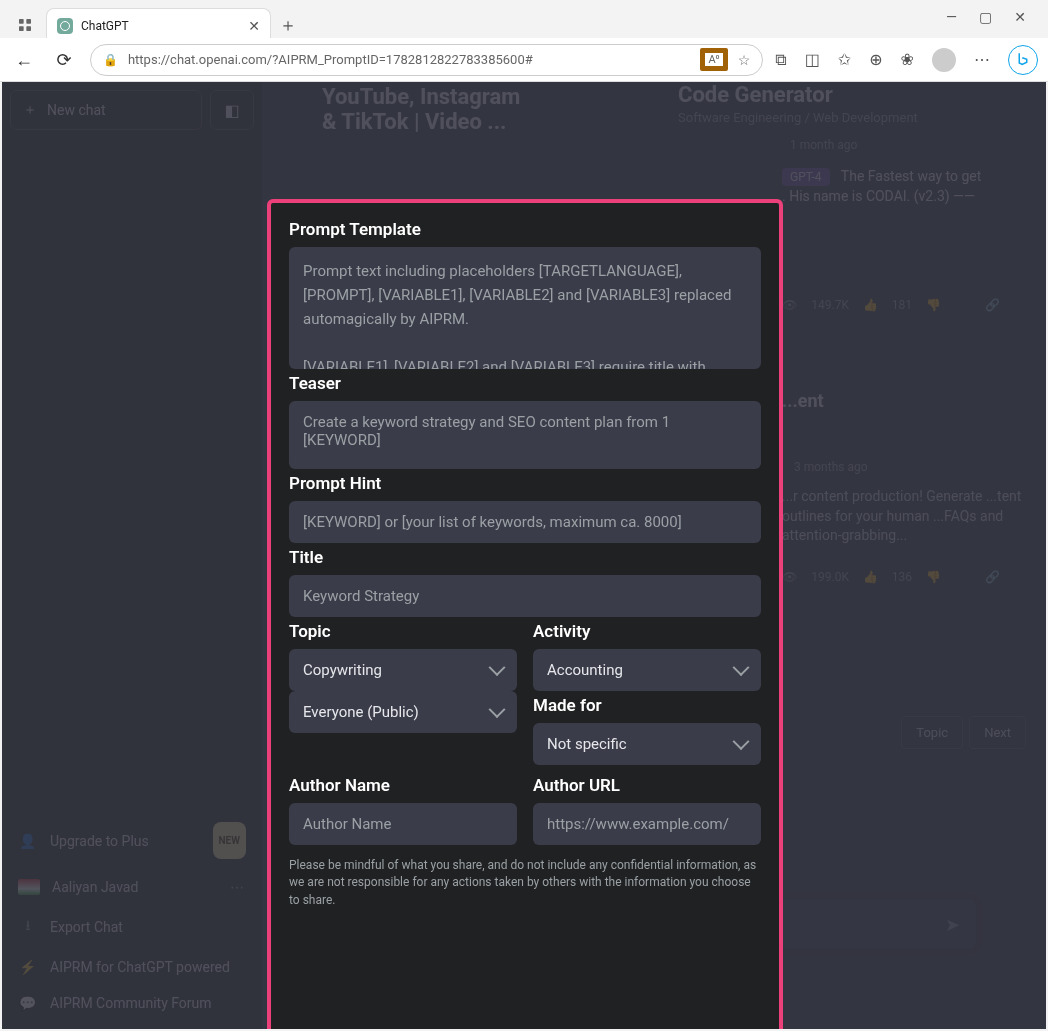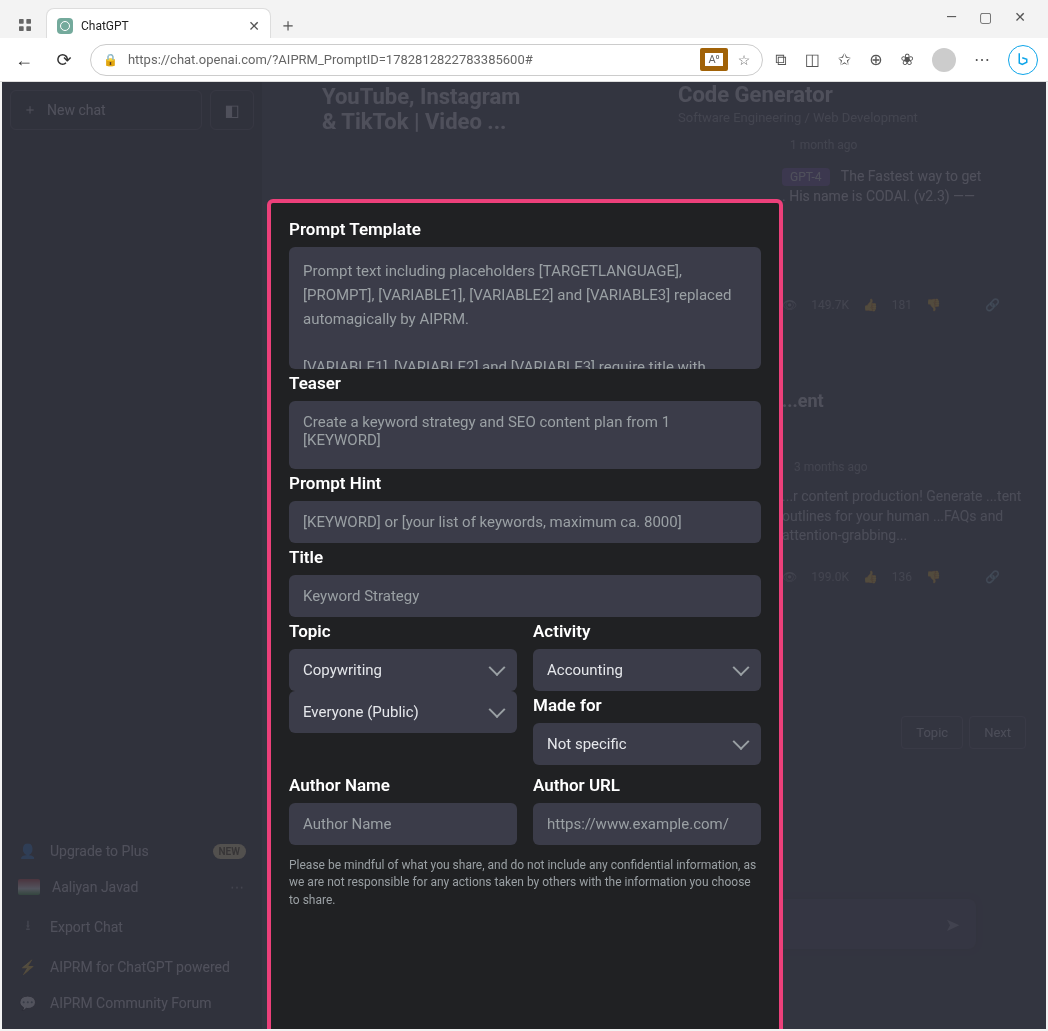--- a/index.html
+++ b/index.html
@@ -33,21 +33,21 @@
 .app { position:absolute; top:82px; left:2px; right:2px; bottom:2px; background:#343541; overflow:hidden; }
 .dim-overlay { position:absolute; inset:0; background:rgba(52,53,65,0.85); z-index:3; pointer-events:none; }
 
 .sidebar { position:absolute; left:0; top:0; bottom:0; width:260px; background:#202123; display:flex; flex-direction:column; color:#ececf1; }
 .side-top { padding:8px; display:flex; gap:8px; }
 .new-chat { flex:1; display:flex; align-items:center; gap:10px; border:1px solid #4d4d4f; border-radius:6px; padding:10px 12px; font-size:14px; color:#ececf1; }
 .side-btn { width:44px; display:flex; align-items:center; justify-content:center; border:1px solid #4d4d4f; border-radius:6px; }
 .side-bottom { margin-top:auto; padding:8px; display:flex; flex-direction:column; }
 .side-item { display:flex; align-items:center; gap:12px; padding:10px 8px; font-size:14px; color:#ececf1; }
 .side-item .icn { width:20px; color:#9aa0a4; text-align:center; }
-.badge-new { background:#fce69a; color:#4b3a00; font-size:10px; font-weight:700; padding:2px 6px; border-radius:8px; margin-left:auto; }
+.badge-new { background:#fce69a; color:#4b3a00; font-size:10px; font-weight:700; padding:13px 6px; border-radius:8px; margin-left:auto; }
 .avatar-sq { width:22px; height:16px; background:linear-gradient(#c33,#fff 60%,#3a3); border-radius:2px; }
 .dots3 { margin-left:auto; color:#9aa0a4; letter-spacing:2px; }
 
 .main { position:absolute; left:260px; right:0; top:0; bottom:0; background:#343541; color:#d1d5db; }
 .bg-title-a { position:absolute; top:2px; left:60px; font-size:22px; font-weight:700; color:#ececf1; }
 .bg-title-b { position:absolute; top:0; left:416px; font-size:22px; font-weight:700; color:#ececf1; }
 .bg-meta { position:absolute; top:28px; left:416px; font-size:13px; color:#9aa0a4; }
 .bg-ago { position:absolute; top:56px; left:528px; font-size:12px; color:#9aa0a4; }
 .bg-gpt4row { position:absolute; top:86px; left:520px; font-size:14px; color:#ececf1; }
 .bg-gpt4 { background:#6b4aa3; border-radius:4px; padding:2px 8px; font-size:12px; margin-right:8px; }

